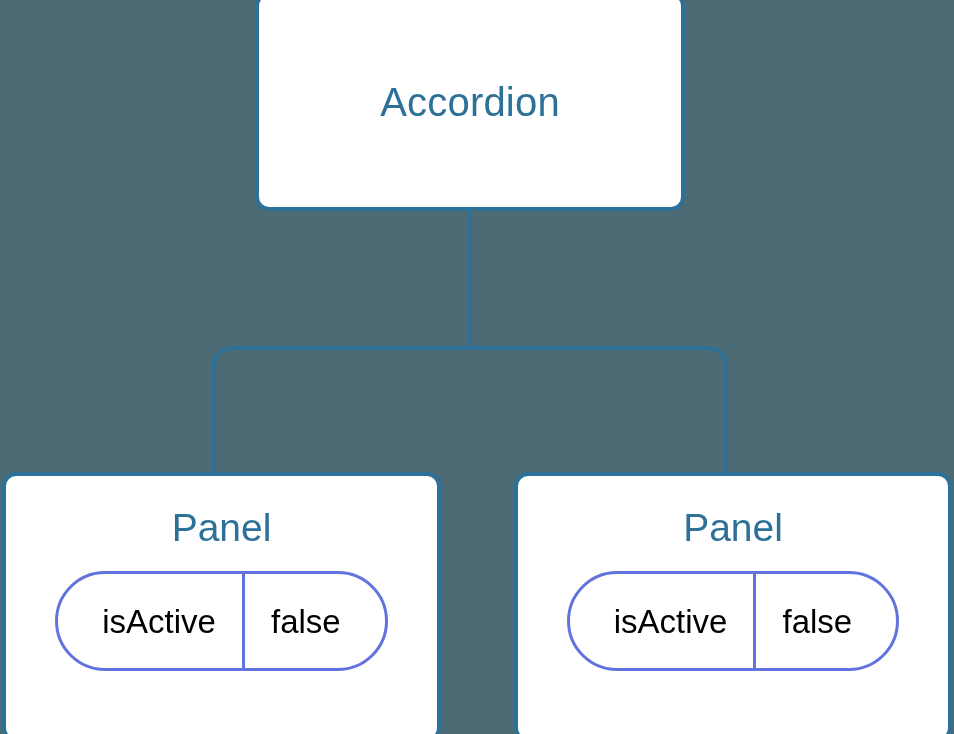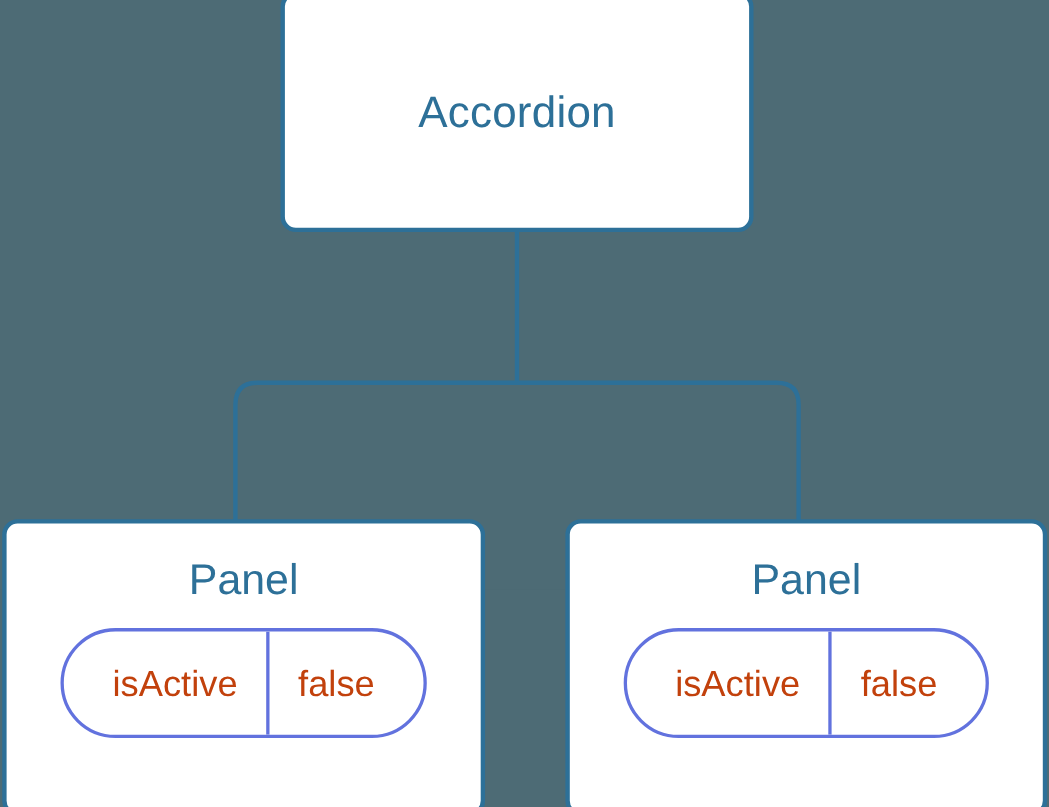--- a/index.html
+++ b/index.html
@@ -93,21 +93,21 @@
     background: #ffffff;
     box-sizing: border-box;
     overflow: hidden;
   }
 
   .state-key,
   .state-val {
     display: flex;
     align-items: center;
     justify-content: center;
-    color: #c2410c;
+    color: #000000;
     font-size: 33px;
     line-height: 1;
     white-space: nowrap;
     box-sizing: border-box;
   }
 
   .state-key {
     padding: 0 26px 0 44px;
     border-right: 3px solid #6272de;
   }

